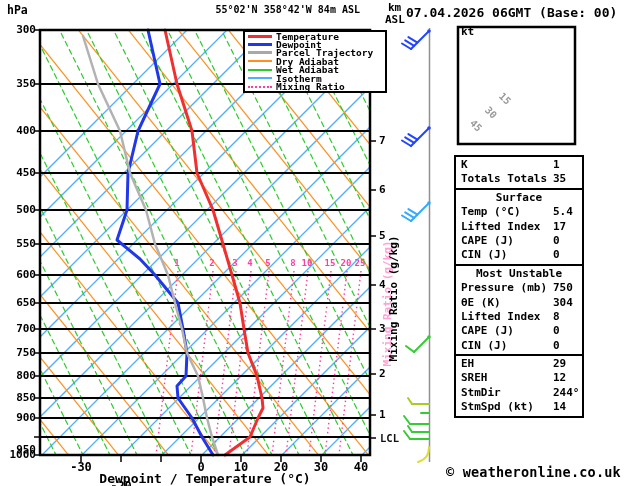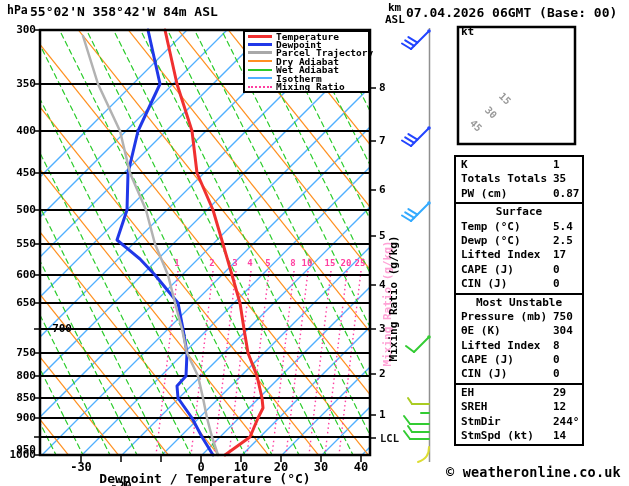--- a/index.html
+++ b/index.html
@@ -5,29 +5,29 @@
   html,body{margin:0;padding:0;background:#fff;}
   #stage{position:relative;width:629px;height:486px;background:#fff;overflow:hidden;
          font-family:"DejaVu Sans Mono","Liberation Mono",monospace;font-weight:bold;color:#000;}
   #chart-svg{position:absolute;left:0;top:0;}
   .abs{position:absolute;}
   .plabel{position:absolute;left:0;width:36px;text-align:right;font-size:11px;line-height:12px;}
   .tlabel{position:absolute;top:461px;width:40px;text-align:center;font-size:12px;line-height:12px;}
   .kmlabel{position:absolute;left:379px;font-size:11px;line-height:12px;}
   .mrlabel{position:absolute;top:258px;width:22px;text-align:center;font-size:9px;line-height:10px;color:#ff3fa0;}
   #hpa-label{left:7px;top:3px;font-size:11.5px;}
-  #title{left:30px;top:4px;width:330px;text-align:left;font-size:13px;white-space:pre;}
+  #title{left:30px;top:4px;width:330px;text-align:right;font-size:10px;white-space:pre;}
   #km-unit{left:388px;top:2px;font-size:11px;line-height:12px;}
   #asl-unit{left:385px;top:14px;font-size:11px;line-height:12px;}
   #date{left:406px;top:5px;width:223px;font-size:13px;white-space:pre;}
   #xaxis-label{left:40px;top:471px;width:330px;text-align:center;font-size:13px;}
   #lcl{left:380px;top:432px;font-size:10.5px;color:#111;}
   #mr-caption{left:293px;top:292px;width:200px;text-align:center;font-size:11px;transform:rotate(-90deg);}
   #mr-caption-pink{left:287px;top:297px;width:200px;text-align:center;font-size:11px;color:#ffa3d6;transform:rotate(-90deg);}
-  #legend{left:243px;top:30px;width:127px;height:63px;border:2px solid #000;box-sizing:border-box;background:#fff;z-index:5;}
+  #legend{left:243px;top:30px;width:144px;height:63px;border:2px solid #000;box-sizing:border-box;background:#fff;z-index:5;}
   .lg-row{display:flex;align-items:center;height:8.4px;}
   .lg-line{width:24px;height:0;margin:0 4px 0 3px;flex:none;}
   .lg-text{font-size:9.5px;line-height:9px;white-space:nowrap;}
   #hodo-kt{left:461px;top:25px;font-size:11px;z-index:4;}
   .hodo-ring{position:absolute;font-size:10px;color:#999;transform:rotate(45deg);z-index:4;}
   #stats-table{left:454px;top:155px;width:130px;position:absolute;}
   .sect{border:2px solid #000;background:#fff;margin-top:-2px;padding:1px 0;box-sizing:border-box;}
   .sect:first-child{margin-top:0;}
   .sect-header{text-align:center;font-size:11px;line-height:14.4px;height:14.4px;}
   .srow{position:relative;height:14.4px;font-size:11px;line-height:14.4px;}
@@ -284,21 +284,21 @@
 
   <div id="p-labels">
       <div class="plabel" style="top: 24px;">300</div>
       <div class="plabel" style="top: 78px;">350</div>
       <div class="plabel" style="top: 125px;">400</div>
       <div class="plabel" style="top: 167px;">450</div>
       <div class="plabel" style="top: 204px;">500</div>
       <div class="plabel" style="top: 238px;">550</div>
       <div class="plabel" style="top: 269px;">600</div>
       <div class="plabel" style="top: 297px;">650</div>
-      <div class="plabel" style="top: 323px; margin-left: 36px;">700</div>
+      <div class="plabel" style="top: 323px;">700</div>
       <div class="plabel" style="top: 347px;">750</div>
       <div class="plabel" style="top: 370px;">800</div>
       <div class="plabel" style="top: 392px;">850</div>
       <div class="plabel" style="top: 412px;">900</div>
       <div class="plabel" style="top: 431px; margin-top: 13px;">950</div>
       <div class="plabel" style="top: 449px;">1000</div>
     </div>
   <div id="t-labels">
       <div class="tlabel" style="left: 61px;">-30</div>
       <div class="tlabel" style="left: 101px; margin-top: 19px;">-20</div>
@@ -378,36 +378,28 @@
   <div id="stats-table">
       <div class="sect">
         <div class="srow">
           <div class="lab">K</div>
           <div class="val">1</div>
         </div>
         <div class="srow">
           <div class="lab">Totals Totals</div>
           <div class="val">35</div>
         </div>
-        <div class="srow">
-          <div class="lab">PW (cm)</div>
-          <div class="val">0.87</div>
-        </div>
       </div>
       <div class="sect">
         <div class="sect-header">Surface</div>
         <div class="srow">
           <div class="lab">Temp (°C)</div>
           <div class="val">5.4</div>
         </div>
         <div class="srow">
-          <div class="lab">Dewp (°C)</div>
-          <div class="val">2.5</div>
-        </div>
-        <div class="srow">
           <div class="lab">Lifted Index</div>
           <div class="val">17</div>
         </div>
         <div class="srow">
           <div class="lab">CAPE (J)</div>
           <div class="val">0</div>
         </div>
         <div class="srow">
           <div class="lab">CIN (J)</div>
           <div class="val">0</div>

